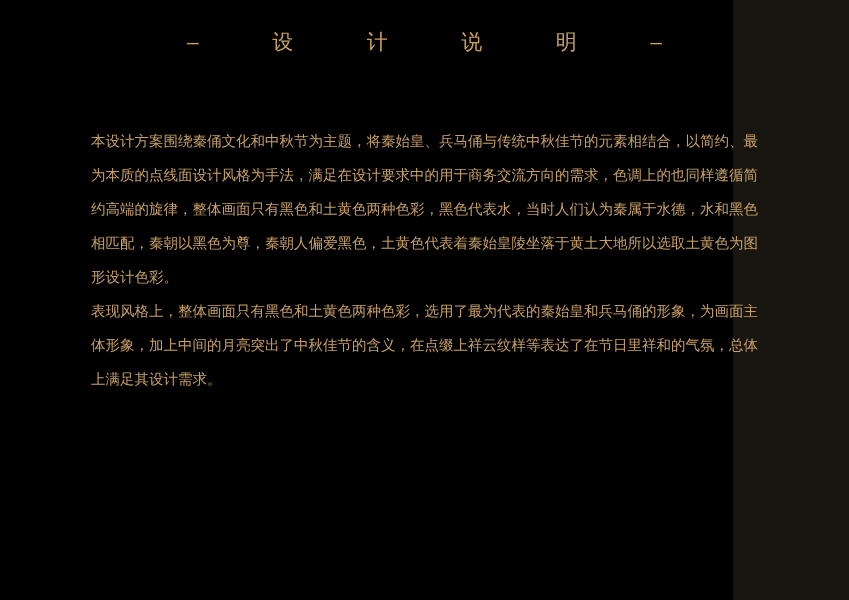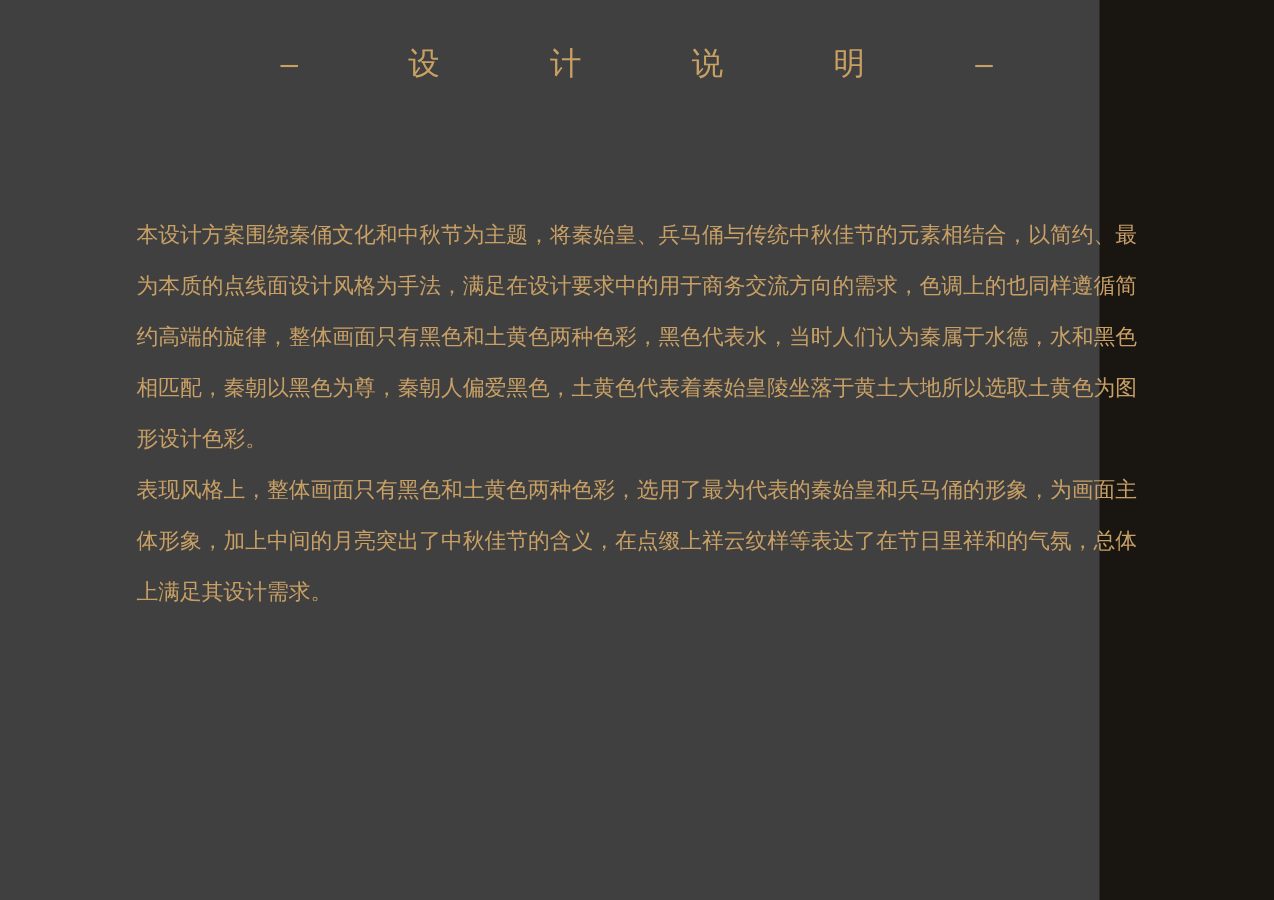--- a/index.html
+++ b/index.html
@@ -10,39 +10,39 @@
     width: 849px;
     height: 600px;
     background: #191612;
     font-family: "Liberation Sans", sans-serif;
     overflow: hidden;
   }
   .page {
     position: relative;
     width: 733px;
     height: 600px;
-    background: #404040;
+    background: #000000;
     box-sizing: border-box;
   }
   .title {
     position: absolute;
     top: 28px;
     left: 0;
     width: 849px;
     text-align: center;
     color: #c9a063;
     font-size: 21px;
     letter-spacing: 14px;
     text-indent: 14px;
     font-family: "Liberation Sans", sans-serif;
     white-space: pre;
   }
   .body-text {
     position: absolute;
-    top: 140px;
+    top: 124px;
     left: 91px;
     width: 667px;
     color: #c8a065;
     font-size: 14.5px;
     line-height: 34px;
     text-align: justify;
     text-justify: inter-ideograph;
     font-family: "Liberation Sans", sans-serif;
   }
   .para {

